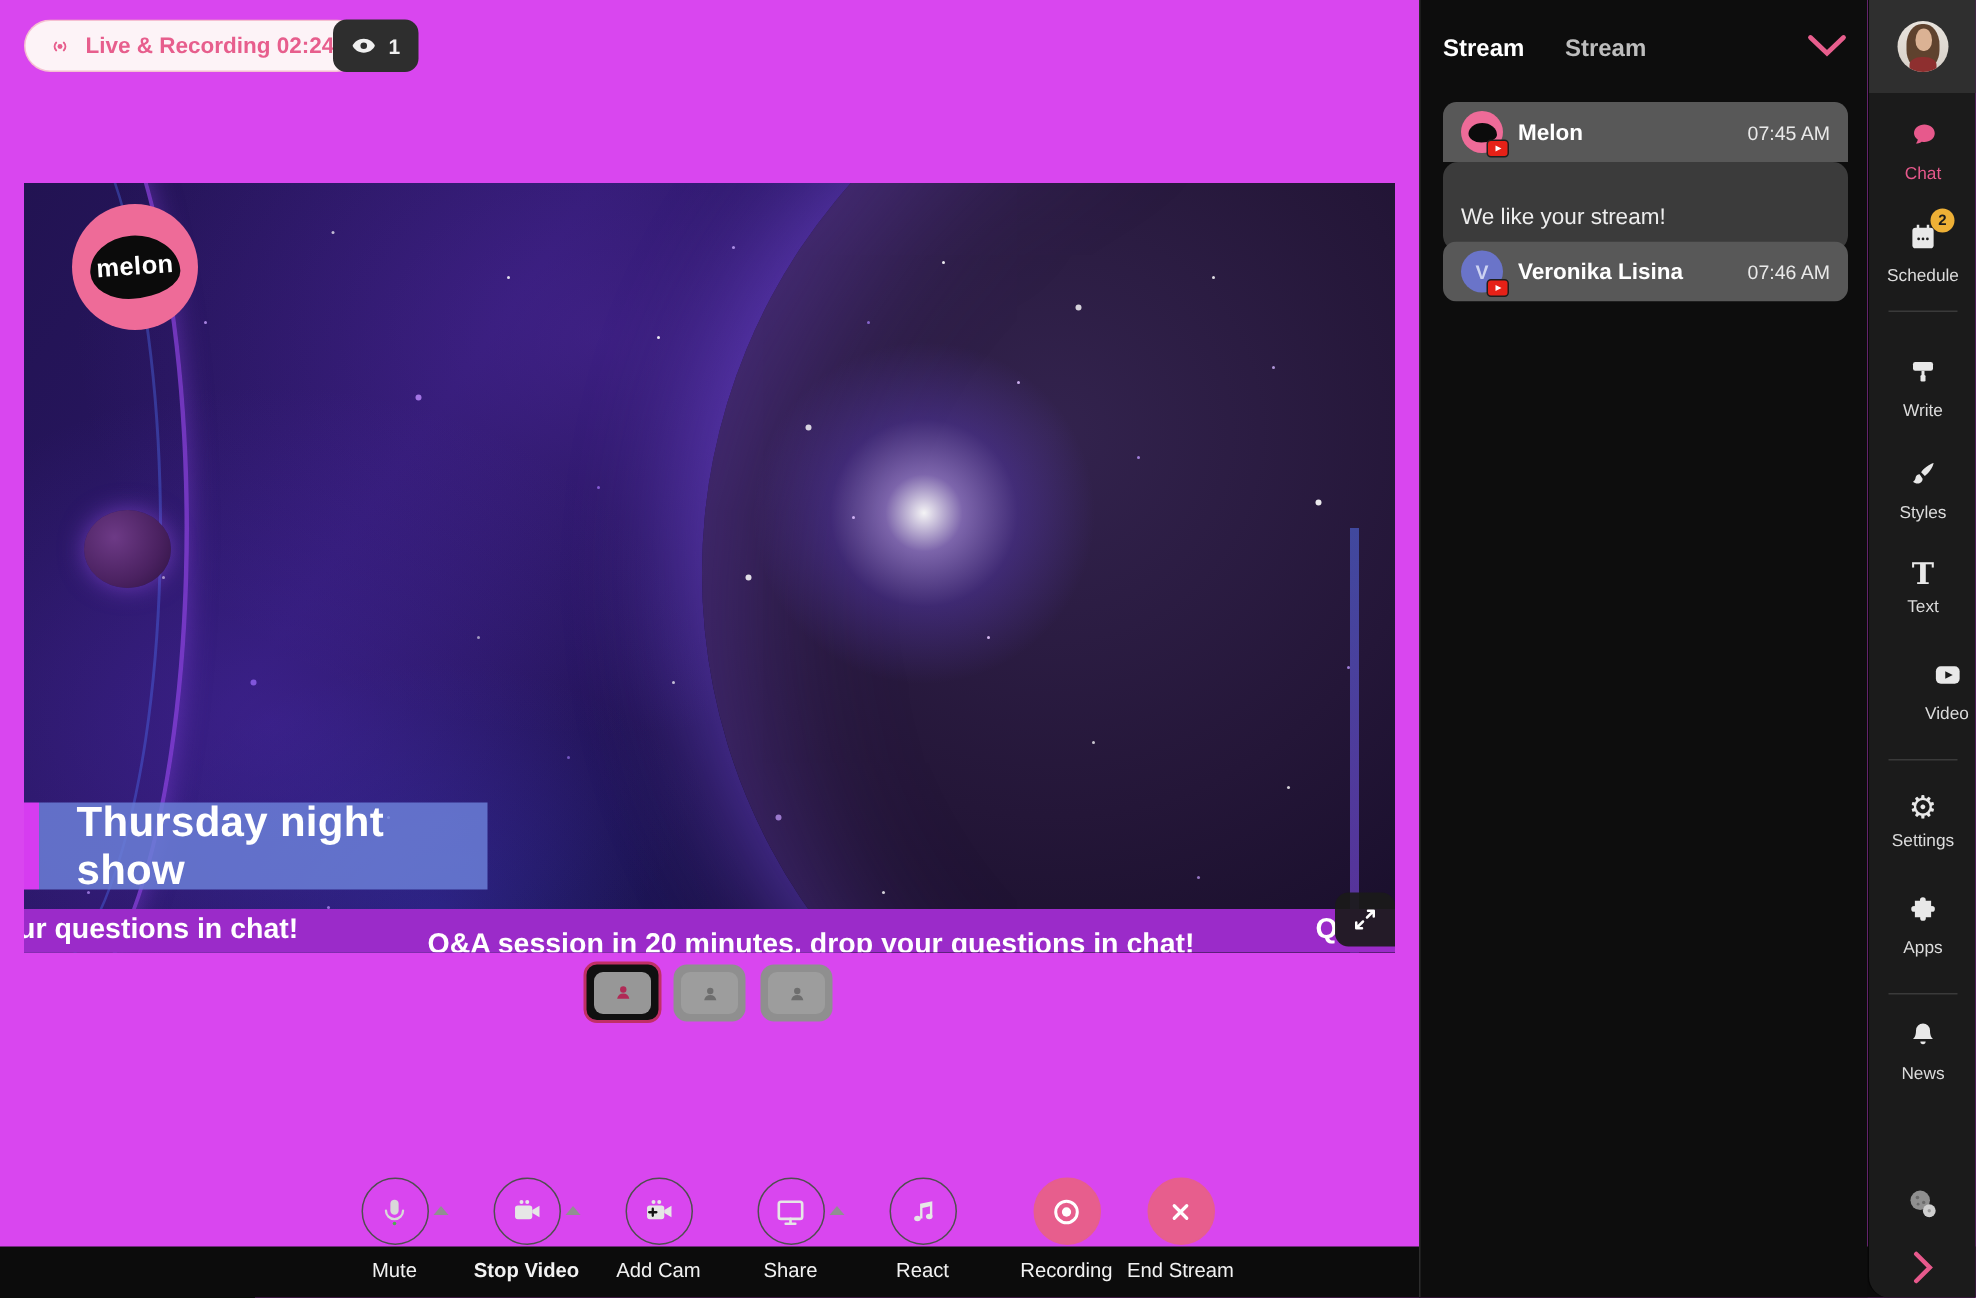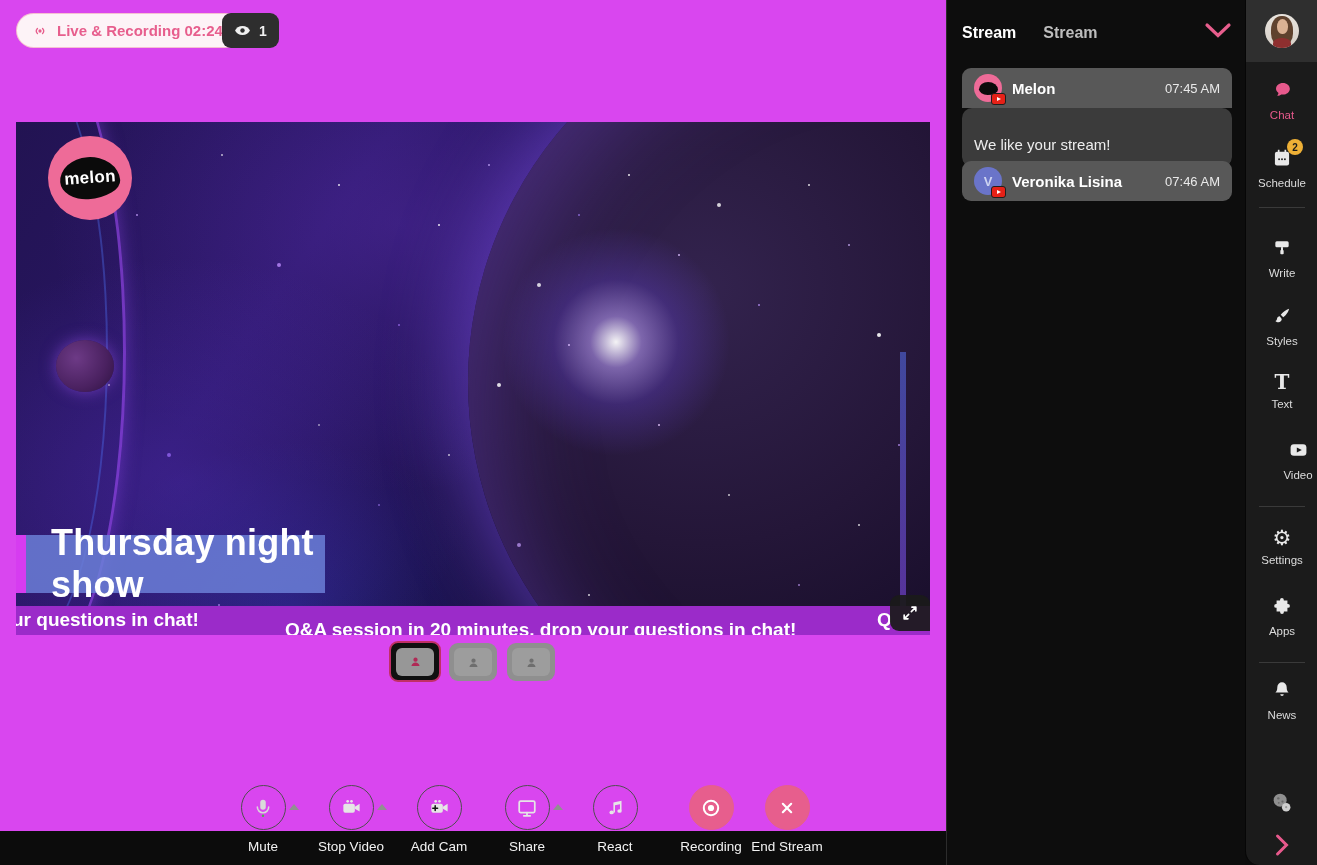--- a/index.html
+++ b/index.html
@@ -60,21 +60,21 @@
 
   .melon-logo { position:absolute; left:32px; top:14px; width:84px; height:84px; border-radius:50%;
     background:#ee6b98; display:flex; align-items:center; justify-content:center; }
   .melon-blob { width:60px; height:42px; background:#0b0b0b; border-radius:48% 52% 55% 45%/55% 60% 40% 45%;
     display:flex; align-items:center; justify-content:center; transform:rotate(-4deg); }
   .melon-blob span { color:#fff; font-size:17px; font-weight:bold; letter-spacing:.3px; }
 
   .title-bar { position:absolute; left:0; top:413px; width:10px; height:58px; background:#d63cf0; }
   .title-box { position:absolute; left:10px; top:413px; width:299px; height:58px;
     background:rgba(107,127,215,.85); display:flex; align-items:center; padding-left:25px; }
-  .title-box span { color:#fff; font-size:36px; font-weight:bold; letter-spacing:.2px; }
+  .title-box span { color:#fff; font-size:28px; font-weight:bold; letter-spacing:.2px; }
 
   .ticker { position:absolute; left:0; top:484px; width:914px; height:29px; background:#9b2bc9;
     overflow:hidden; }
   .ticker span { position:absolute; top:3px; white-space:nowrap; color:#fff; font-size:19px; font-weight:bold; }
   .tk-left { left:-4px; } .tk-main { left:269px;margin-top:10px; } .tk-right { left:861px; }
 
   .expand-btn { position:absolute; left:874px; top:473px; width:40px; height:36px;
     background:rgba(26,26,26,.92); border-radius:9px 9px 0 9px; display:flex; align-items:center; justify-content:center; }
 
   
@@ -88,21 +88,21 @@
   .thumb-2 { left:449px; } .thumb-3 { left:507px; }
 
   
   .ctl { position:absolute; top:785px; width:88px; text-align:center; }
   .ctl .circle { width:45px; height:45px; border-radius:50%; border:1.5px solid #4f4f4f;
     margin:0 auto; display:flex; align-items:center; justify-content:center; position:relative; }
   .ctl.accent .circle { background:#e75e8d; border-color:#e75e8d; }
   .ctl .lbl { margin-top:9px; color:#f2f2f2; font-size:13.5px; }
   .caret-up { position:absolute; right:-14px; top:18px; width:0; height:0;
     border-left:5px solid transparent; border-right:5px solid transparent; border-bottom:6px solid #909090; }
-  .c-mute{left:219px;} .c-video{left:307px;} .c-addcam{left:395px;}
+  .c-mute{left:219px;} .c-video{left:307px;font-weight:bold;} .c-addcam{left:395px;}
   .c-share{left:483px;} .c-react{left:571px;} .c-rec{left:667px;} .c-end{left:743px;}
 
   
   .chat-panel { position:absolute; left:946px; top:0; width:299px; height:865px;
     background:#0d0d0d; border-left:1px solid #2c2c2c; }
   .chat-tabs { position:absolute; left:15px; top:24px; display:flex; gap:27px; }
   .chat-tab { font-size:16px; font-weight:bold; color:#bdbdbd; }
   .chat-tab.active { color:#fff; }
   .chat-chevron { position:absolute; right:13px; top:22px; }
 

